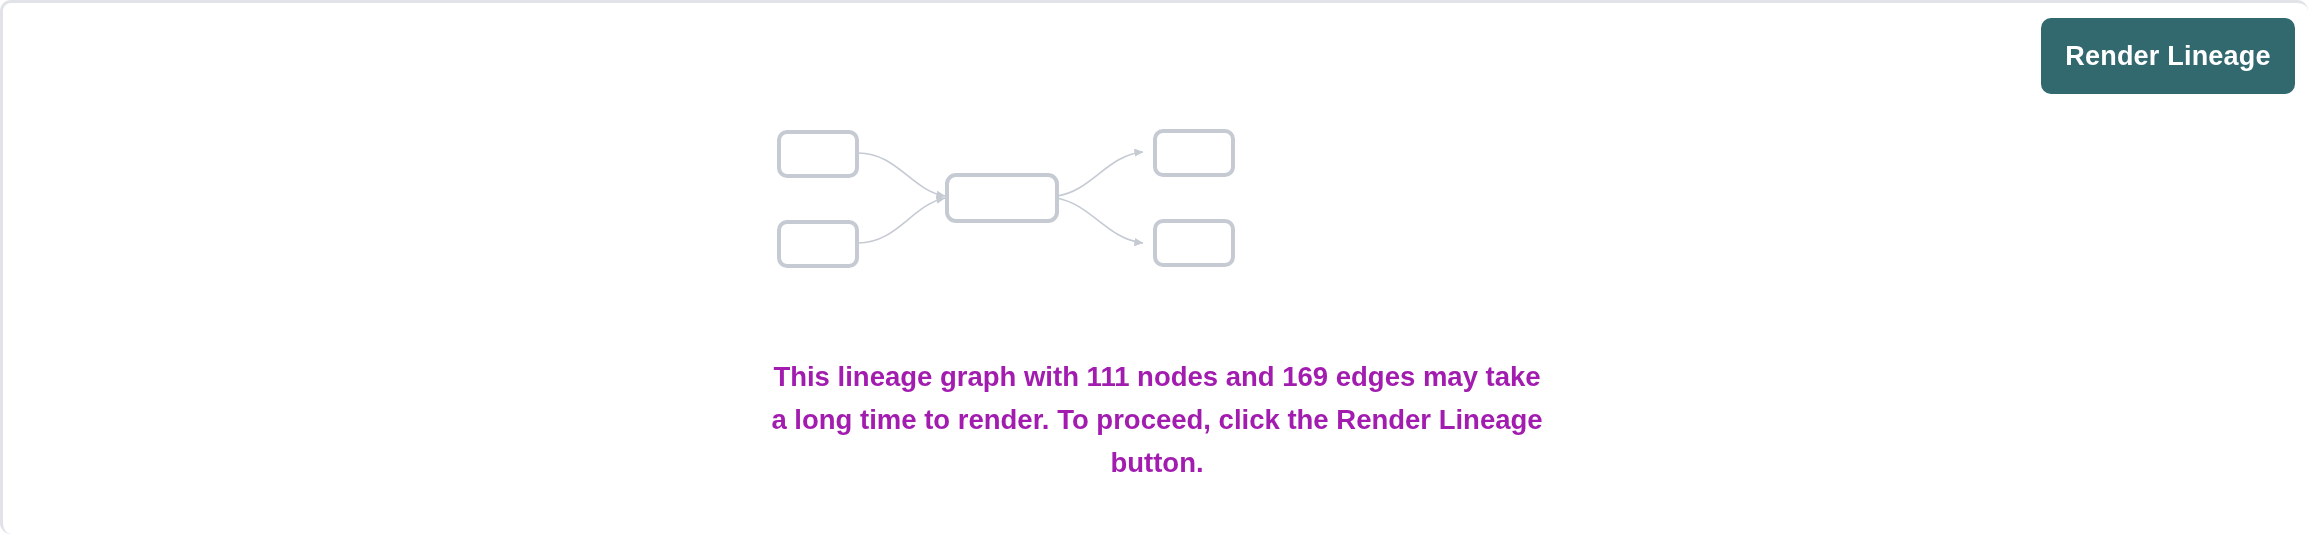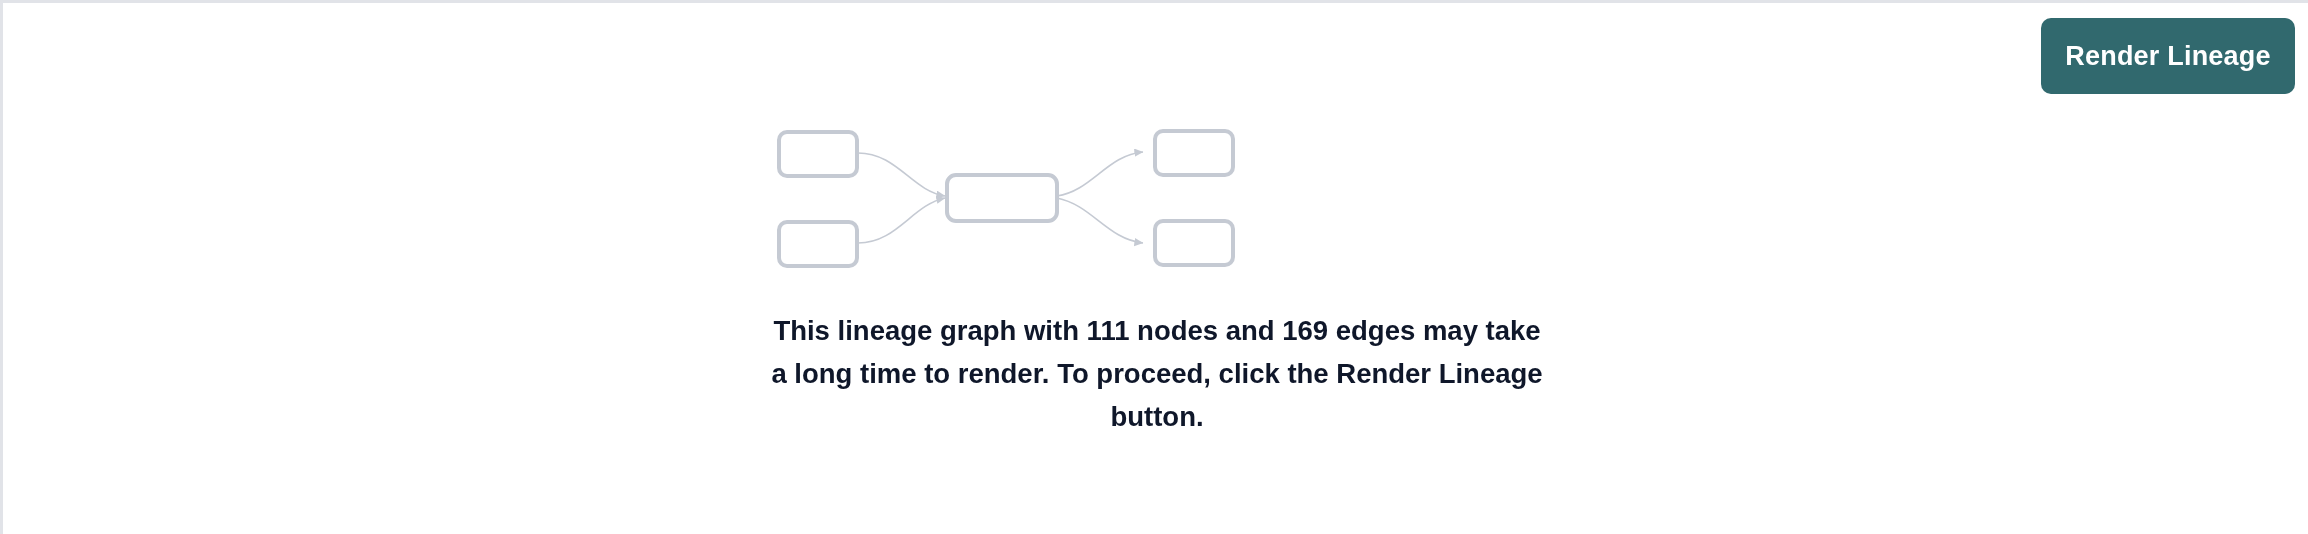--- a/index.html
+++ b/index.html
@@ -13,20 +13,21 @@
     overflow: hidden;
   }
 
   .page {
     position: relative;
     width: 2308px;
     height: 534px;
     background: #ffffff;
     border-top: 3px solid #e1e3e8;
     border-left: 3px solid #e1e3e8;
+    border-radius: 11px;
   }
 
   
   .render-button {
     position: absolute;
     left: 2038px;
     top: 15px;
     width: 254px;
     height: 76px;
     background: #31696e;
@@ -58,24 +59,24 @@
     pointer-events: none;
   }
 
   .graph-illustration {
     margin-top: 122px;
     width: 800px;
     height: 150px;
   }
 
   .message {
-    margin-top: 34px;
+    margin-top: 80px;
     width: 790px;
     text-align: center;
-    color: #0f172a;
+    color: #a21caf;
     font-family: "Liberation Sans", sans-serif;
     font-size: 27.5px;
     font-weight: bold;
     line-height: 43px;
     pointer-events: auto;
   }
 </style>
 </head>
 <body>
 

